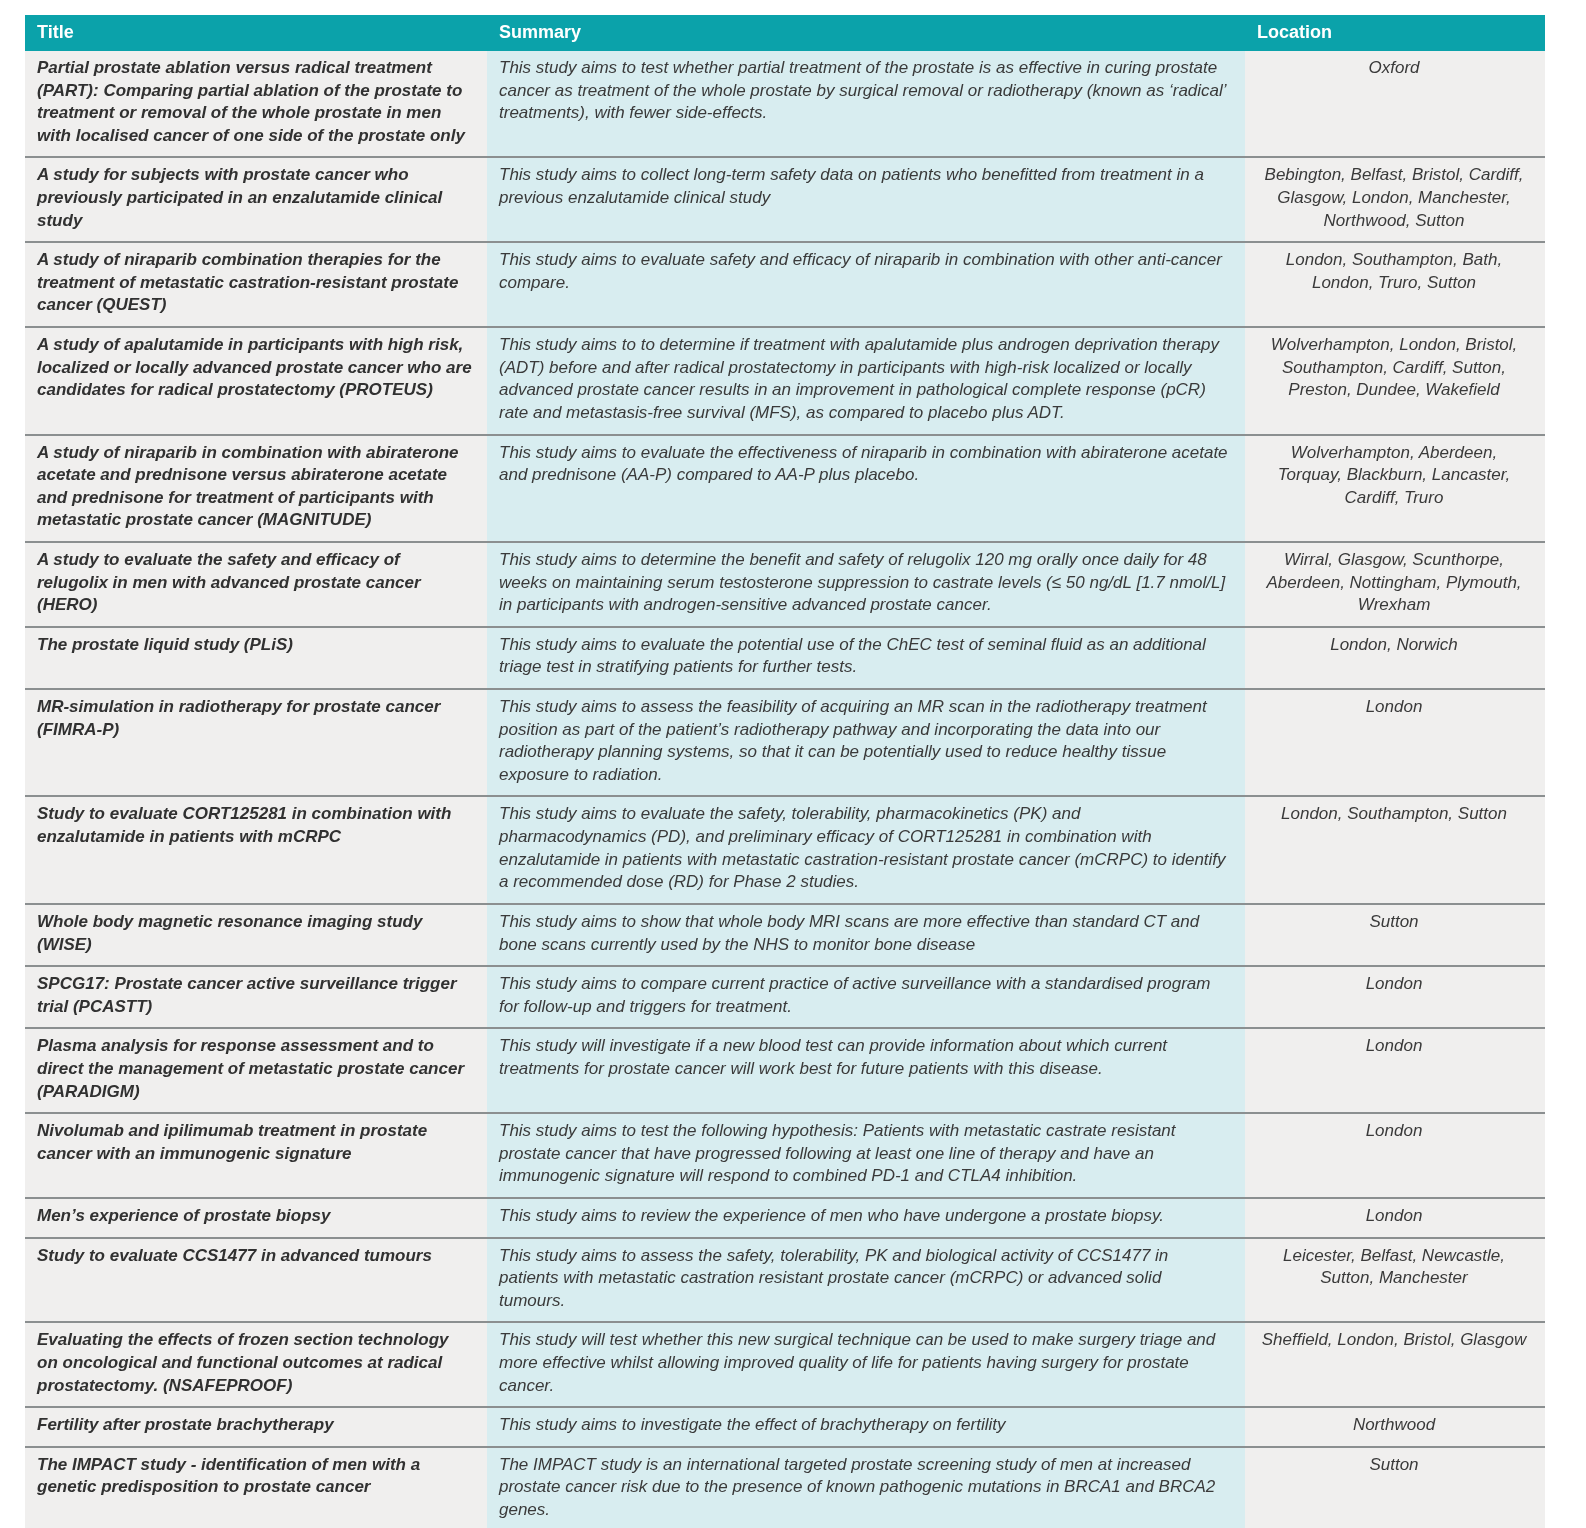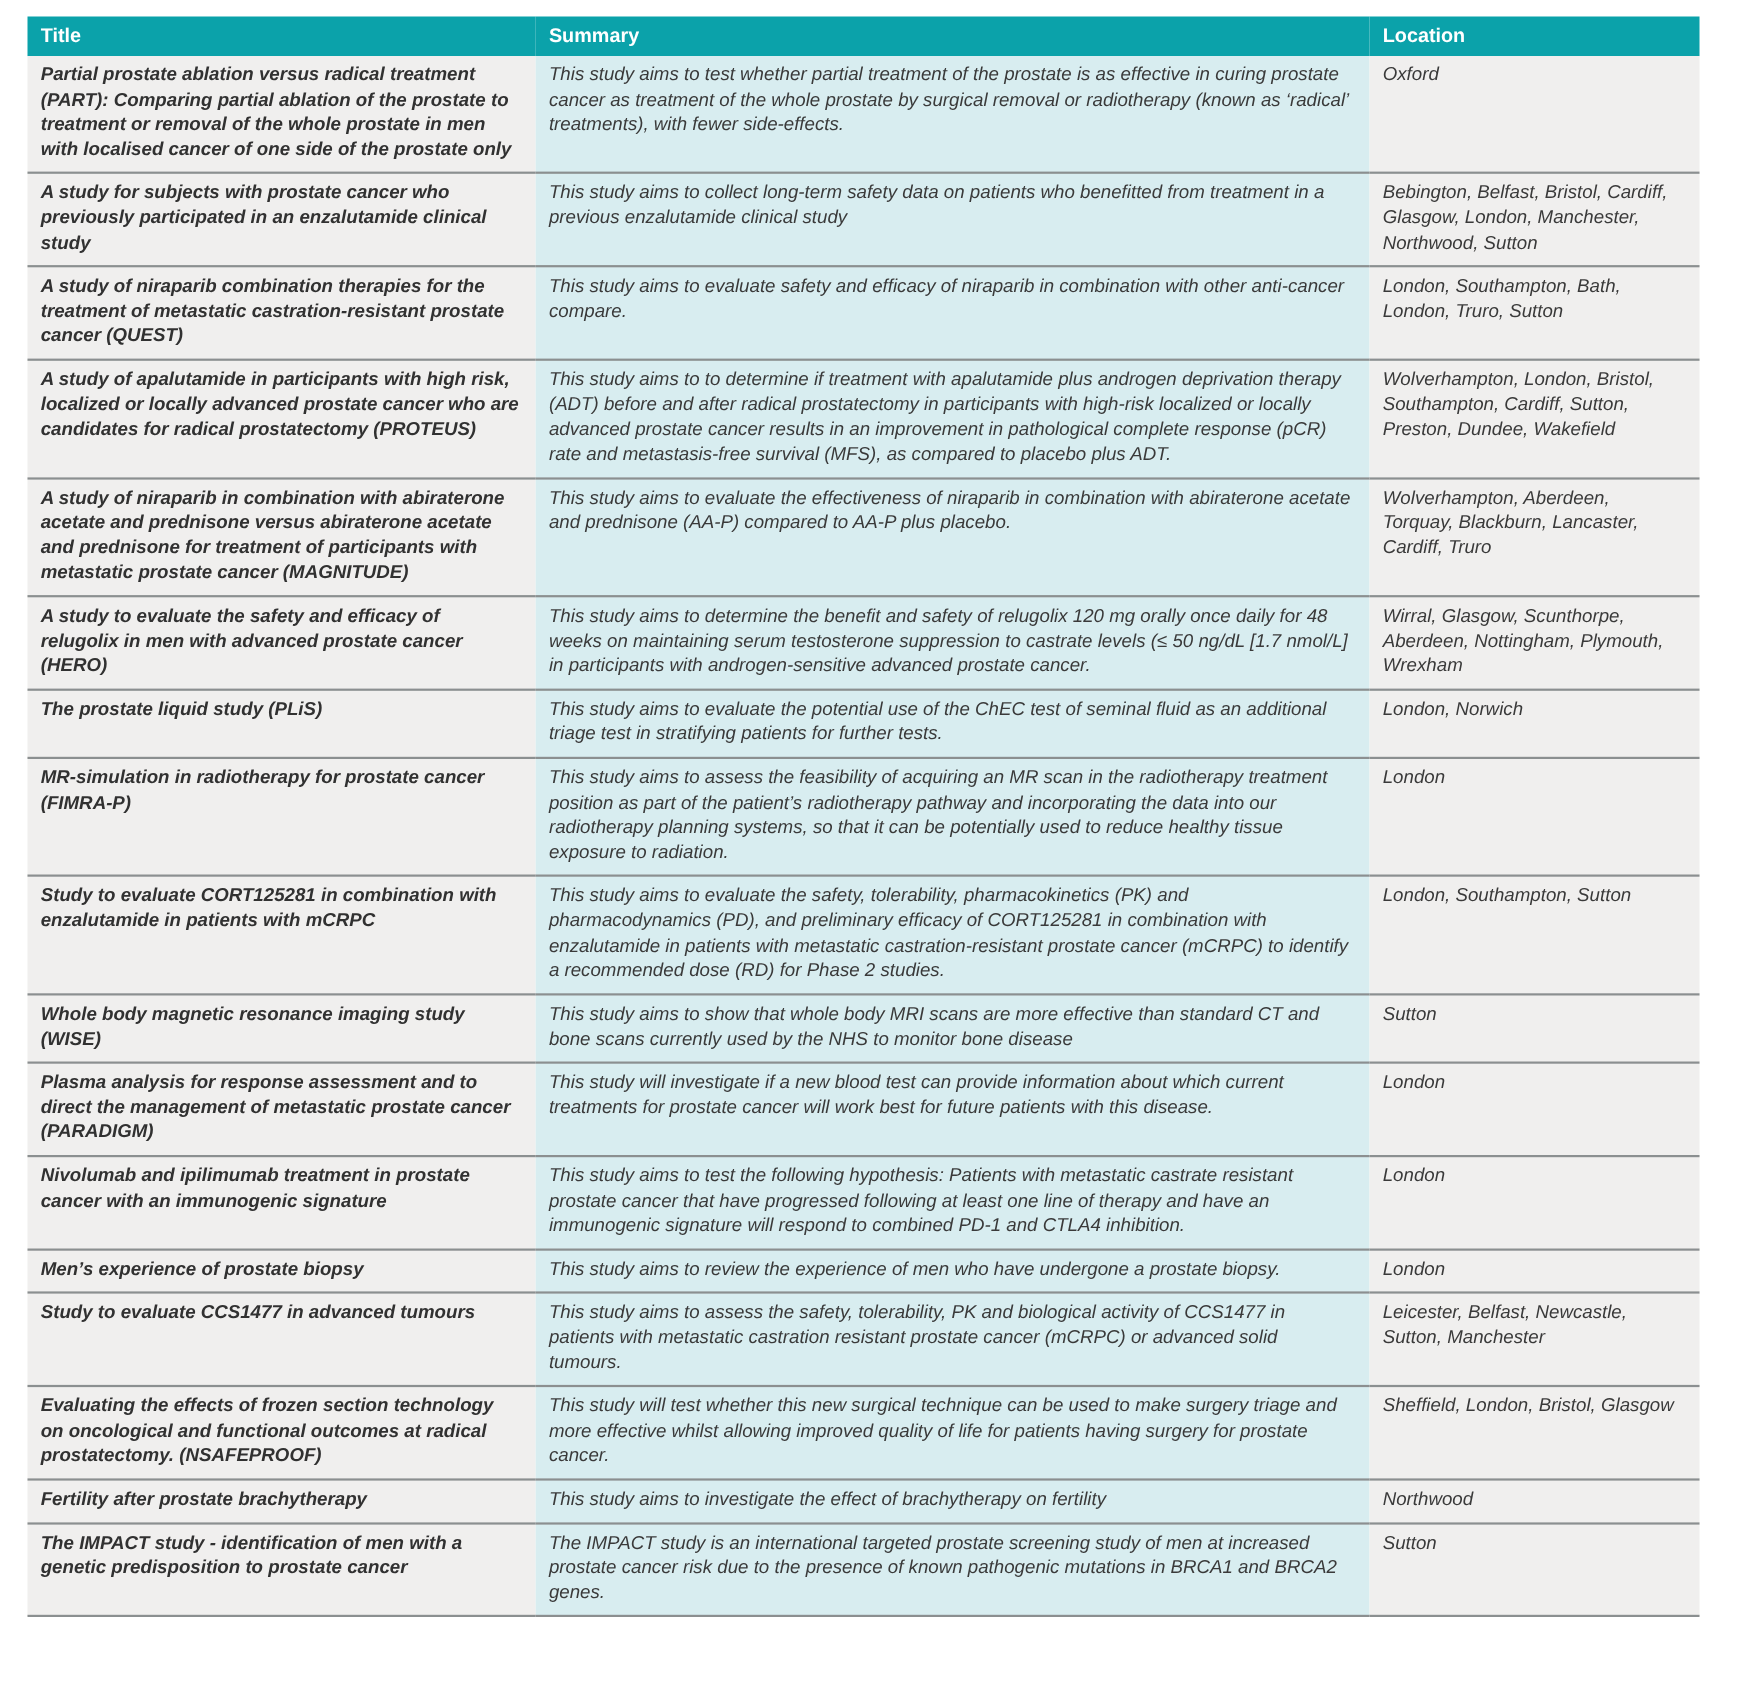--- a/index.html
+++ b/index.html
@@ -57,20 +57,21 @@
   td.cell-title{
     background:var(--gray-col-bg);
     font-weight:bold;
     color:var(--title-text);
   }
   td.cell-summary{
     background:var(--cyan-col-bg);
   }
   td.cell-location{
     background:var(--gray-col-bg);
+    text-align:center;
   }
 </style>
 </head>
 <body>
 
 <div class="page">
   <table class="studies">
     <colgroup>
       <col class="c-title">
       <col class="c-summary">
@@ -128,20 +129,25 @@
           <td class="cell-title">Study to evaluate CORT125281 in combination with enzalutamide in patients with mCRPC</td>
           <td class="cell-summary">This study aims to evaluate the safety, tolerability, pharmacokinetics (PK) and pharmacodynamics (PD), and preliminary efficacy of CORT125281 in combination with enzalutamide in patients with metastatic castration-resistant prostate cancer (mCRPC) to identify a recommended dose (RD) for Phase 2 studies.</td>
           <td class="cell-location">London, Southampton, Sutton</td>
         </tr>
         <tr>
           <td class="cell-title">Whole body magnetic resonance imaging study (WISE)</td>
           <td class="cell-summary">This study aims to show that whole body MRI scans are more effective than standard CT and bone scans currently used by the NHS to monitor bone disease</td>
           <td class="cell-location">Sutton</td>
         </tr>
         <tr>
+          <td class="cell-title">SPCG17: Prostate cancer active surveillance trigger trial (PCASTT)</td>
+          <td class="cell-summary">This study aims to compare current practice of active surveillance with a standardised program for follow-up and triggers for treatment.</td>
+          <td class="cell-location">London</td>
+        </tr>
+        <tr>
           <td class="cell-title">Plasma analysis for response assessment and to direct the management of metastatic prostate cancer (PARADIGM)</td>
           <td class="cell-summary">This study will investigate if a new blood test can provide information about which current treatments for prostate cancer will work best for future patients with this disease.</td>
           <td class="cell-location">London</td>
         </tr>
         <tr>
           <td class="cell-title">Nivolumab and ipilimumab treatment in prostate cancer with an immunogenic signature</td>
           <td class="cell-summary">This study aims to test the following hypothesis: Patients with metastatic castrate resistant prostate cancer that have progressed following at least one line of therapy and have an immunogenic signature will respond to combined PD-1 and CTLA4 inhibition.</td>
           <td class="cell-location">London</td>
         </tr>
         <tr>

